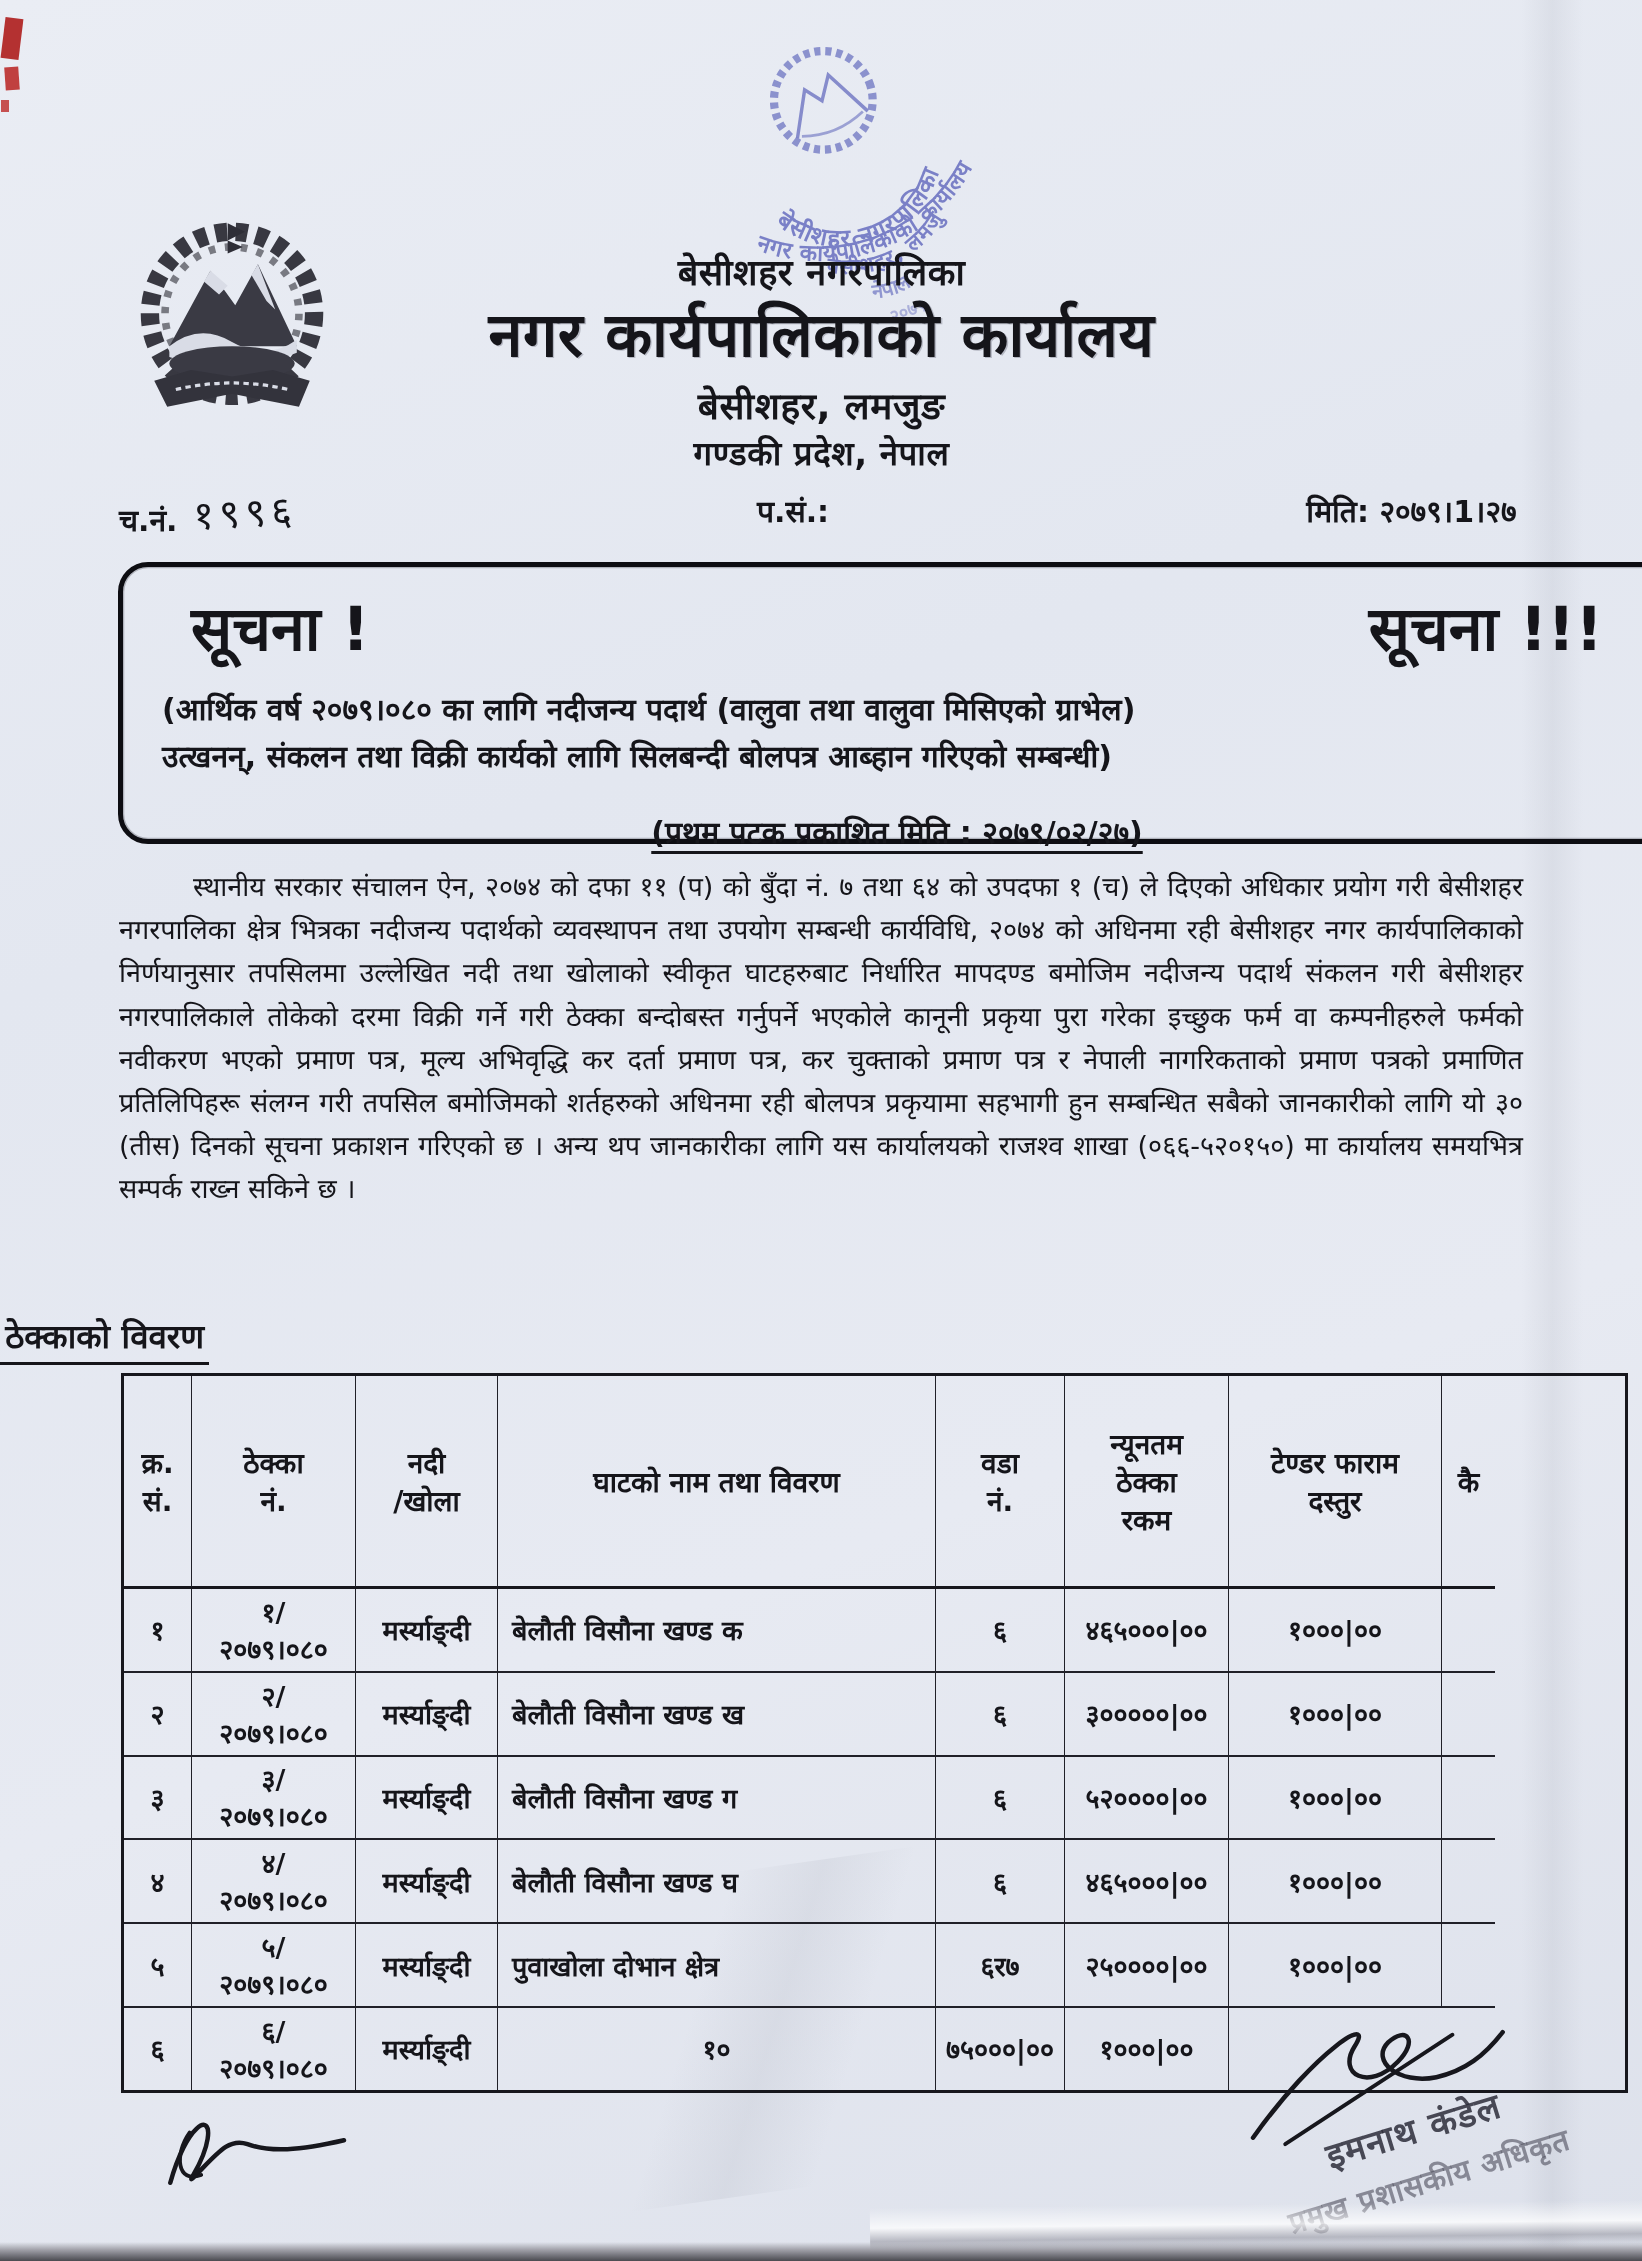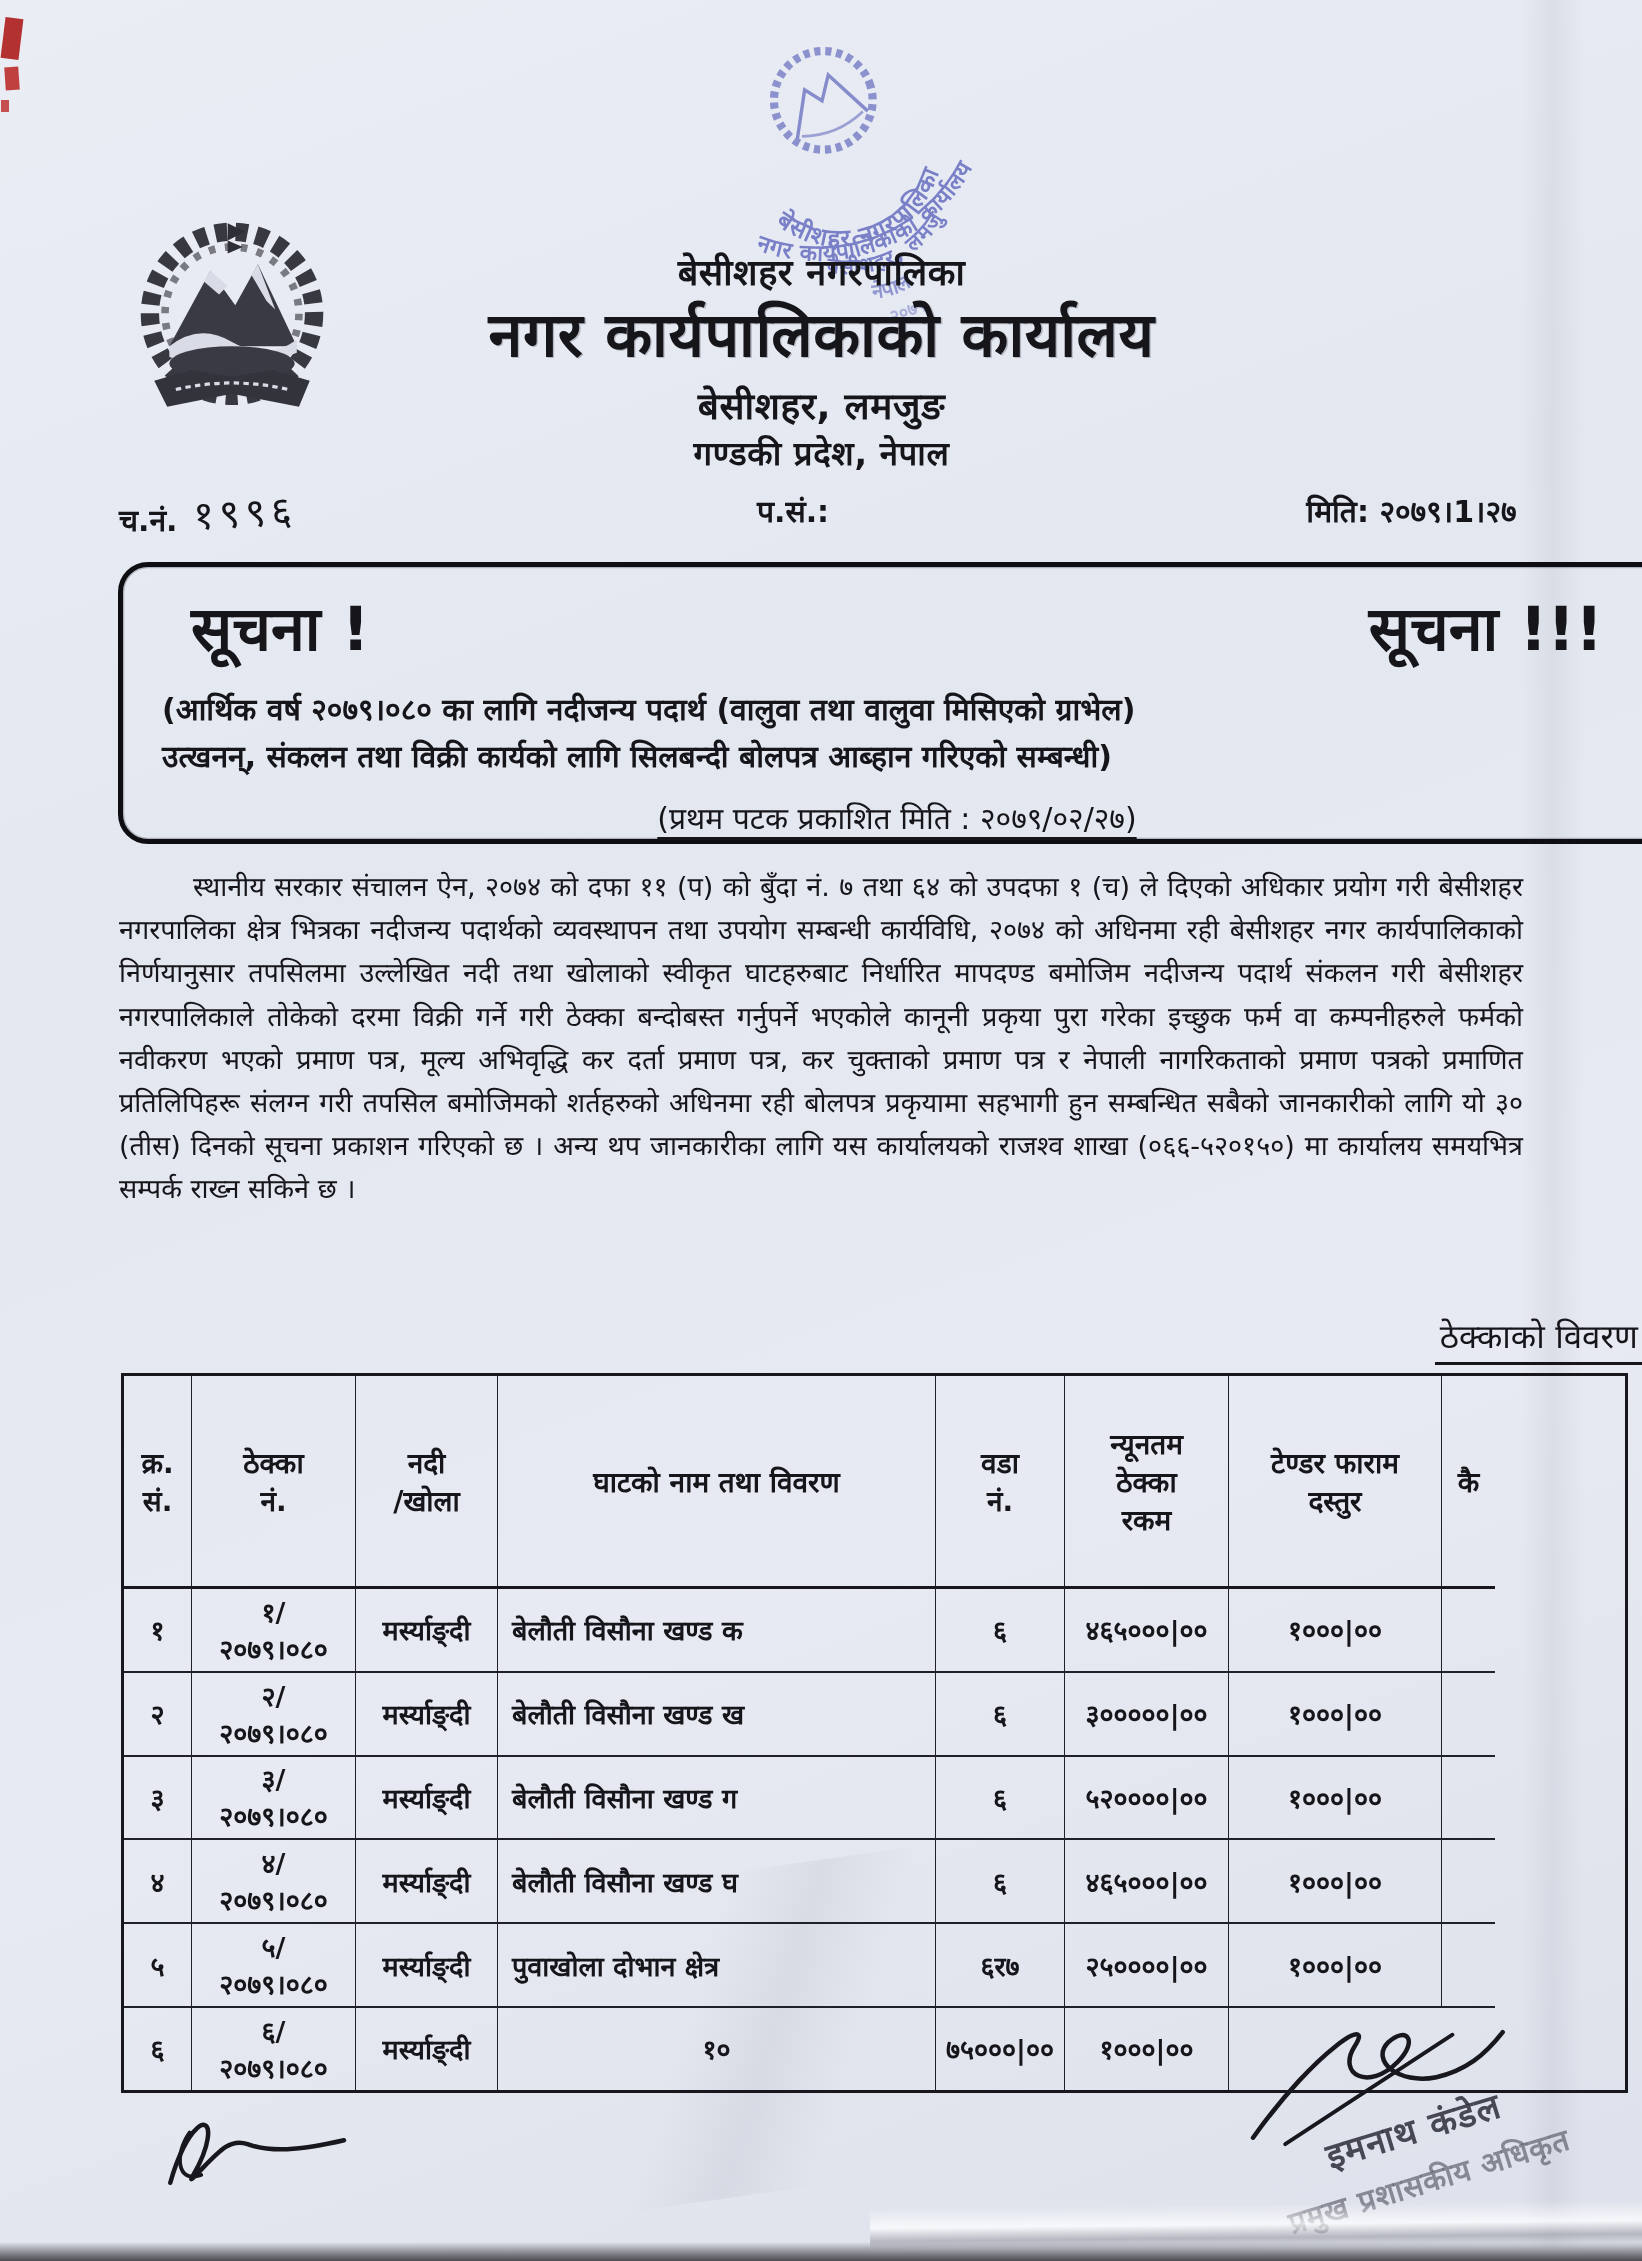--- a/index.html
+++ b/index.html
@@ -41,27 +41,27 @@
   .ref-left{position:absolute;left:0;top:3.9px;}
   .ref-hand{display:inline-block;font-size:40px;font-weight:500;letter-spacing:5.2px;transform:rotate(-3deg);position:relative;top:-3.9px;left:5.2px;}
   .ref-mid{position:absolute;left:638px;top:6.4px;}
   .ref-right{position:absolute;right:6.4px;top:6.4px;}
 
   
   .noticebox{position:absolute;left:118px;top:562px;width:1558px;height:282px;box-sizing:border-box;
     border:5.2px solid #0d0d12;border-radius:30px;padding:18px 39px;box-shadow:0 0 0 1.3px rgba(20,20,30,.25) inset;}
   .notice-title{display:flex;justify-content:space-between;padding:0 29px;font-size:61px;font-weight:bold;}
   .notice-sub{margin-top:19.3px;text-align:left;font-size:30px;font-weight:bold;line-height:1.55;}
-  .notice-pub{margin-top:17px;text-align:center;font-size:30px;font-weight:normal;
+  .notice-pub{margin-top:31px;text-align:center;font-size:30px;font-weight:bold;
     text-decoration:underline;text-decoration-thickness:2.6px;text-underline-offset:7.7px;}
 
   .body-par{position:absolute;left:119px;top:865px;width:1404px;font-size:27px;line-height:1.60;
     text-align:justify;text-indent:74px;font-weight:500;}
 
-  .tbl-title{position:absolute;left:0;top:1313px;width:100%;text-align:right;font-size:33px;font-weight:normal;}
+  .tbl-title{position:absolute;left:0;top:1313px;width:100%;text-align:left;font-size:33px;font-weight:bold;}
   .tbl-title span{border-bottom:3.2px solid #15151a;padding:0 5.2px 6.4px;}
 
   .tbl{position:absolute;left:121px;top:1373px;width:1507px;box-sizing:border-box;
     border:3.9px solid #17171d;display:grid;
     grid-template-columns:68px 164px 142px 438px 129px 164px 213px 53px;}
   .cell{border-right:1.9px solid #202028;border-bottom:2.6px solid #202028;
     display:flex;align-items:center;justify-content:center;text-align:center;
     padding:3.9px 6.4px;box-sizing:border-box;white-space:pre-line;font-size:27px;font-weight:600;}
   .cell.lastcol{border-right:none;}
   .cell.th{min-height:213px;font-size:28px;font-weight:bold;border-bottom:3.2px solid #17171d;}

